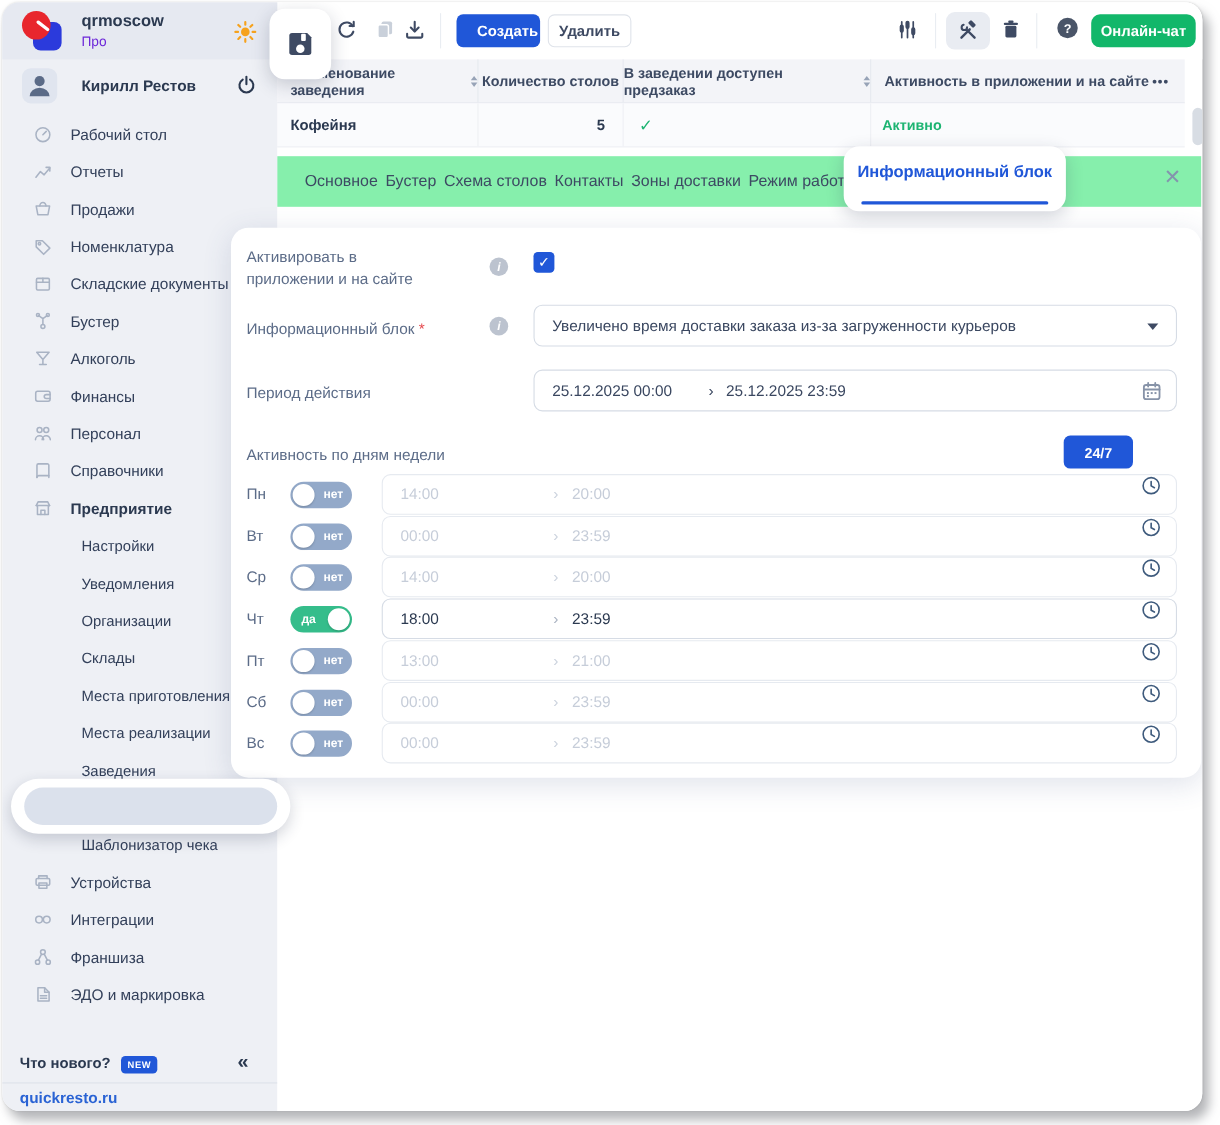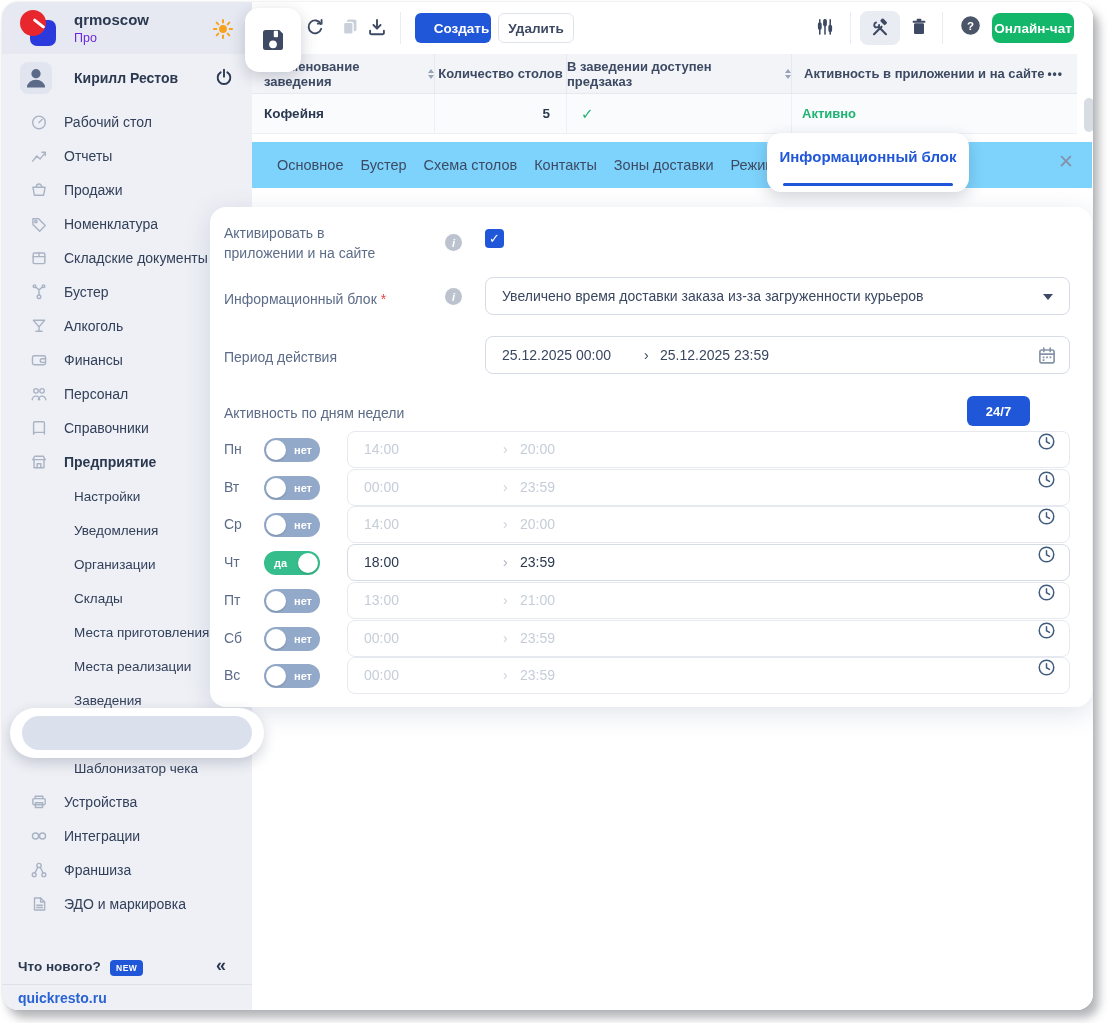--- a/index.html
+++ b/index.html
@@ -43,34 +43,34 @@
   .main{position:absolute;left:250px;top:0;width:843px;height:100%;background:#fff;}
   .toolbar{position:absolute;left:0;top:0;width:100%;height:52px;background:#fff;}
   .tb-ic{position:absolute;top:15px;width:20px;height:20px;cursor:pointer;color:var(--tool-ink);}
   .tb-div{position:absolute;top:10px;width:1px;height:32px;background:#e9edf2;}
   .btn{position:absolute;top:11px;height:30px;border-radius:6px;font-size:13.5px;font-weight:700;
     display:flex;align-items:center;justify-content:center;cursor:pointer;}
   .btn-create{left:163px;width:76px;background:var(--accent);color:#fff;padding-left:17px;}
   .btn-delete{left:246px;width:76px;background:#fff;color:var(--tool-ink);border:1px solid var(--border);font-weight:600;}
   .tools-box{position:absolute;left:608px;top:9px;width:40px;height:34px;background:#e9ecf2;border-radius:8px;cursor:pointer;}
   .help-btn{position:absolute;left:708px;top:13px;width:21px;height:21px;cursor:pointer;}
-  .btn-chat{left:740px;width:82px;background:var(--chat-green);color:#fff;border-radius:8px;}
+  .btn-chat{left:740px;width:95px;background:var(--chat-green);color:#fff;border-radius:8px;}
   
   .thead{position:absolute;left:0;top:52px;width:825px;height:40px;background:#f3f4f8;display:flex;border-bottom:1px solid #e6e9ef;}
   .th{height:100%;display:flex;align-items:center;font-size:13px;font-weight:600;color:#3d4a63;border-right:1px solid #e6e9ef;cursor:pointer;}
   .sort{display:inline-flex;flex-direction:column;gap:2px;margin-left:7px;}
   .sort i{width:0;height:0;border-left:3.5px solid transparent;border-right:3.5px solid transparent;}
   .sort .up{border-bottom:4px solid #97a3b7;}
   .sort .dn{border-top:4px solid #97a3b7;}
   .th-options{margin-left:auto;padding-right:14px;color:#3d4a63;font-weight:700;letter-spacing:1px;font-size:12px;cursor:pointer;}
   .trow{position:absolute;left:0;top:92px;width:825px;height:40px;background:#fafbfd;display:flex;border-bottom:1px solid #eef0f4;cursor:pointer;}
   .td{height:100%;display:flex;align-items:center;font-size:13.5px;color:var(--ink);border-right:1px solid #eef0f4;}
   .scroll-thumb{position:absolute;left:832px;top:96px;width:10px;height:34px;background:#d8dde4;border-radius:5px;cursor:pointer;}
   
-  .tabbar{position:absolute;left:0;top:140px;width:840px;height:46px;background:#7dd3fc;display:flex;align-items:center;padding-left:25px;gap:17px;}
+  .tabbar{position:absolute;left:0;top:140px;width:840px;height:46px;background:#86efac;display:flex;align-items:center;padding-left:25px;gap:7px;}
   .tab{font-size:14.5px;color:#3d4a63;font-weight:500;white-space:nowrap;cursor:pointer;}
   .close-x{position:absolute;left:806px;top:150px;font-size:19px;color:#8494ad;cursor:pointer;line-height:1;}
   
   .panel{position:absolute;left:208px;top:205px;width:882px;height:500px;background:#fff;border-radius:16px;
     box-shadow:0 6px 26px rgba(60,80,130,.16);z-index:20;}
   .f-label{position:absolute;left:14px;font-size:14px;color:var(--muted);line-height:20px;}
   .req{color:#e5484d;}
   .info-ic{position:absolute;width:17px;height:17px;border-radius:50%;background:#bcc3cf;color:#fff;
     font-size:11px;font-weight:700;display:flex;align-items:center;justify-content:center;cursor:pointer;font-style:italic;}
   .checkbox{position:absolute;left:275px;top:22px;width:19px;height:19px;background:var(--accent);border-radius:4px;

